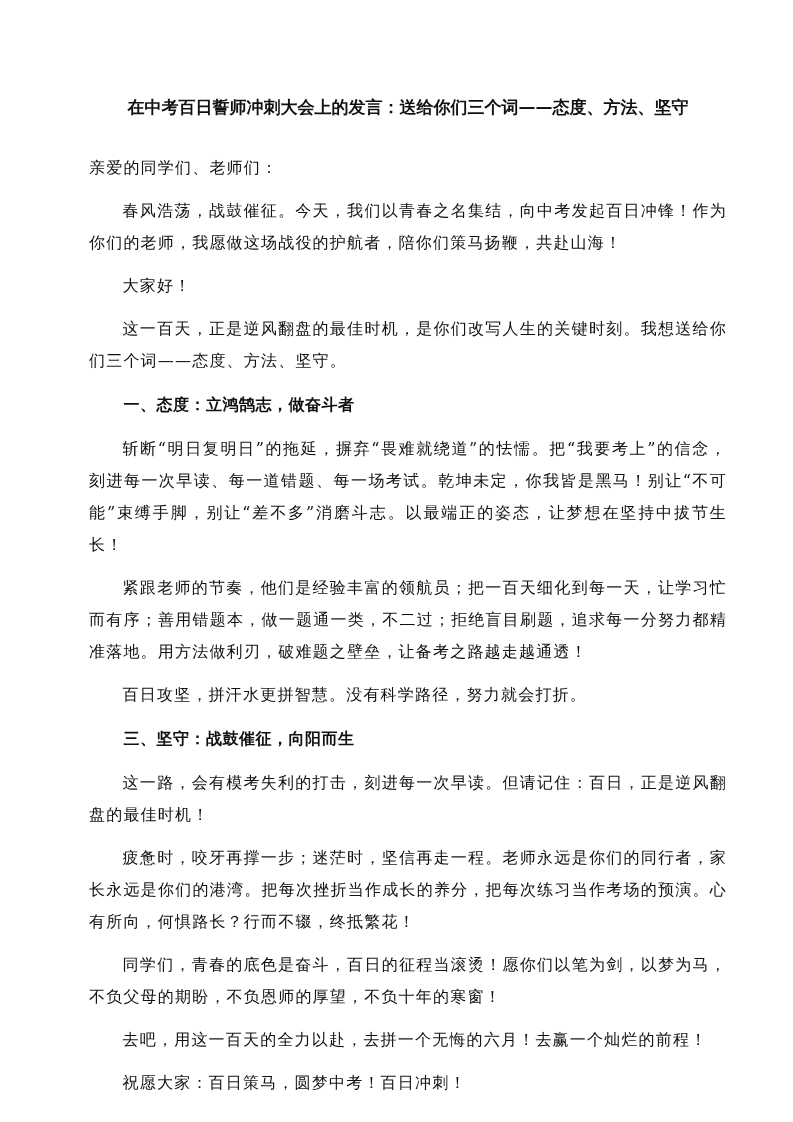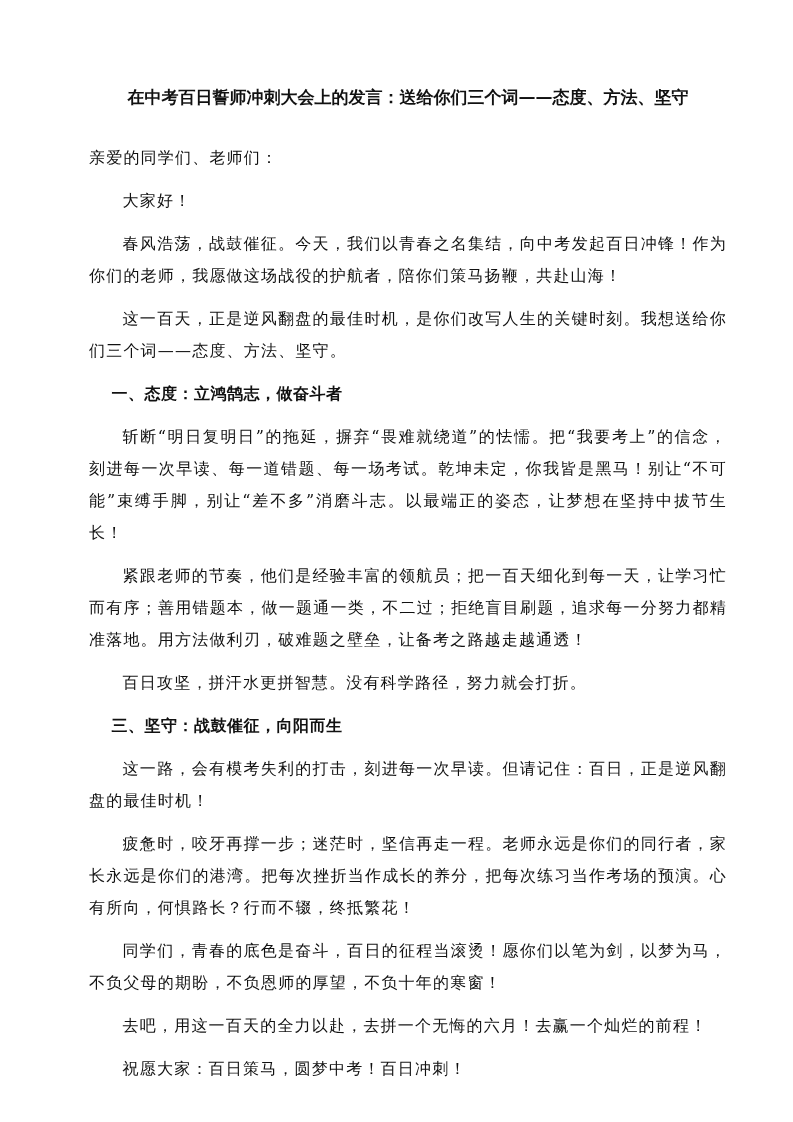--- a/index.html
+++ b/index.html
@@ -11,21 +11,21 @@
     width: 793px;
     height: 1122px;
     position: relative;
     overflow: hidden;
     font-family: "DejaVu Serif", "Liberation Serif", serif;
     color: #111111;
   }
   .page {
     position: absolute;
     left: 78px;
-    top: 82px;
+    top: 92px;
     width: 660px;
   }
   .title {
     text-align: center;
     font-size: 17px;
     line-height: 30px;
     margin: 0 0 30px 0;
     letter-spacing: 0px;
     white-space: nowrap;
   }
@@ -39,34 +39,34 @@
     letter-spacing: 1.2px;
   }
   .para.noindent {
     text-indent: 0;
   }
   .heading {
     font-family: "DejaVu Sans", "Liberation Sans", sans-serif;
     font-weight: bold;
     font-size: 16px;
     line-height: 32px;
-    margin: 0;
+    margin: 12px;
     text-indent: 2.1em;
     letter-spacing: 0.5px;
   }
 </style>
 </head>
 <body>
 
 <div class="page">
   <h1 class="title">在中考百日誓师冲刺大会上的发言：送给你们三个词——态度、方法、坚守</h1>
 
   <p class="para noindent">亲爱的同学们、老师们：</p>
+  <p class="para">春风浩荡，战鼓催征。今天，我们以青春之名集结，向中考发起百日冲锋！作为你们的老师，我愿做这场战役的护航者，陪你们策马扬鞭，共赴山海！</p>
   <p class="para">大家好！</p>
-  <p class="para">春风浩荡，战鼓催征。今天，我们以青春之名集结，向中考发起百日冲锋！作为你们的老师，我愿做这场战役的护航者，陪你们策马扬鞭，共赴山海！</p>
   <p class="para">这一百天，正是逆风翻盘的最佳时机，是你们改写人生的关键时刻。我想送给你们三个词——态度、方法、坚守。</p>
 
   <div>
     <p class="heading">一、态度：立鸿鹄志，做奋斗者</p>
     <p class="para">斩断“明日复明日”的拖延，摒弃“畏难就绕道”的怯懦。把“我要考上”的信念，刻进每一次早读、每一道错题、每一场考试。乾坤未定，你我皆是黑马！别让“不可能”束缚手脚，别让“差不多”消磨斗志。以最端正的姿态，让梦想在坚持中拔节生长！</p>
   </div>
 
   <div>
     <p class="para">紧跟老师的节奏，他们是经验丰富的领航员；把一百天细化到每一天，让学习忙而有序；善用错题本，做一题通一类，不二过；拒绝盲目刷题，追求每一分努力都精准落地。用方法做利刃，破难题之壁垒，让备考之路越走越通透！</p>
     <p class="para">百日攻坚，拼汗水更拼智慧。没有科学路径，努力就会打折。</p>

